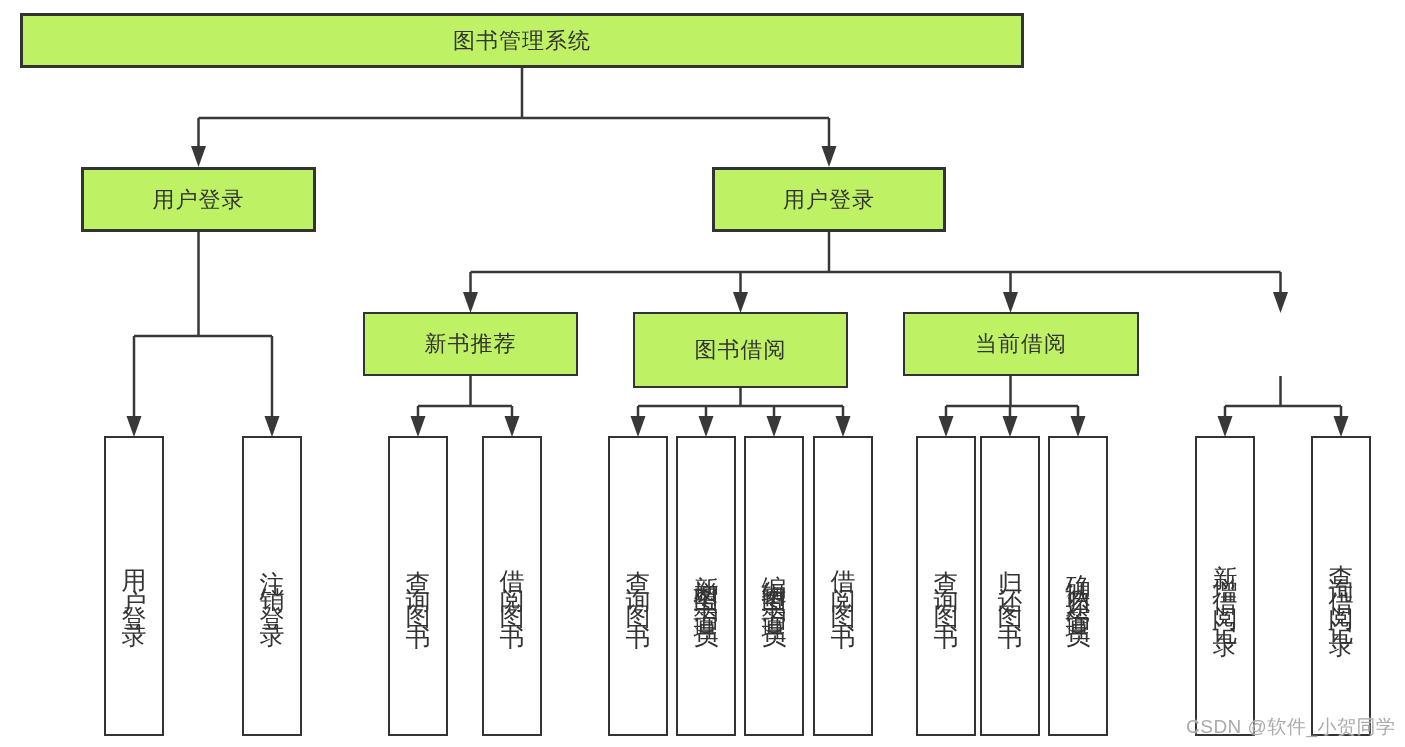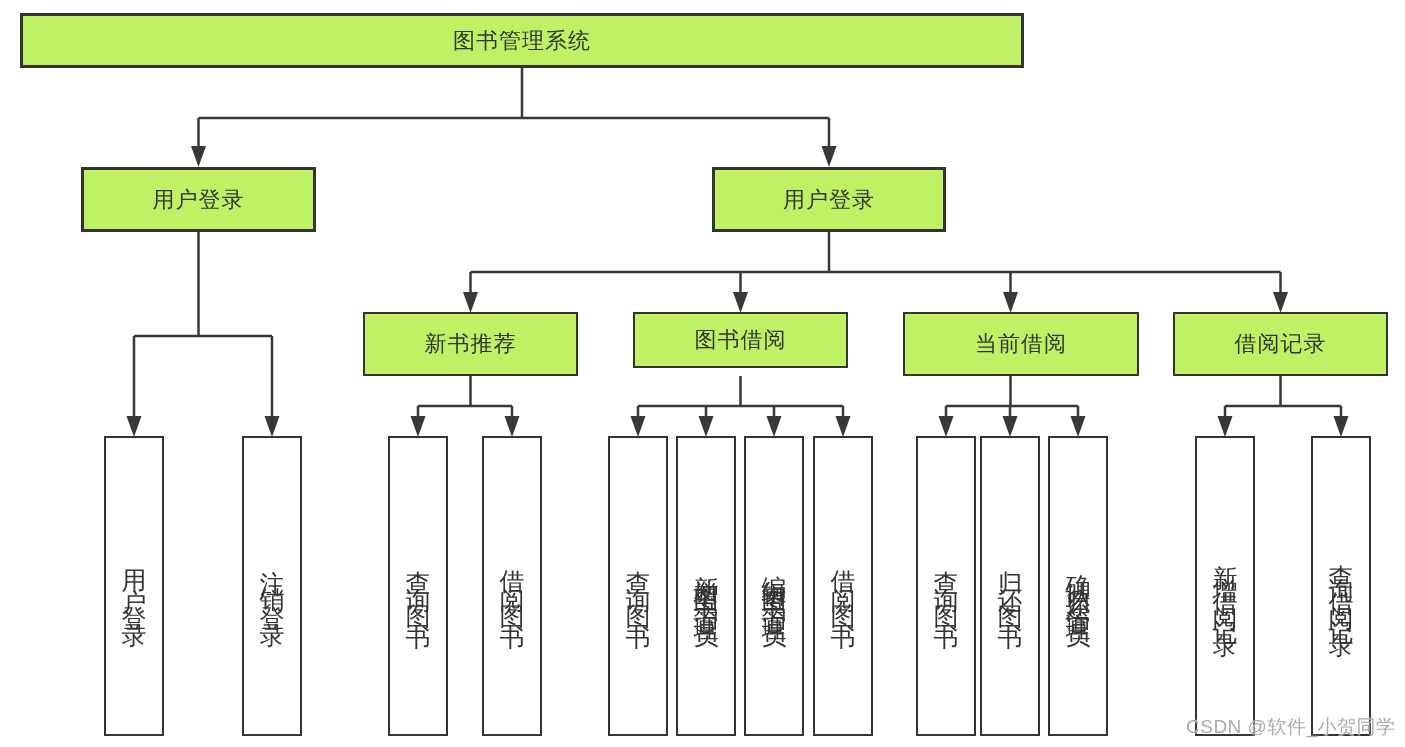--- a/index.html
+++ b/index.html
@@ -120,28 +120,25 @@
   <div class="node" style="left:81px; top:167px; width:235px; height:65px;">
     <span>用户登录</span>
   </div>
   <div class="node" style="left:712px; top:167px; width:234px; height:65px;">
     <span>用户登录</span>
   </div>
 
   <div class="node lvl3" style="left:363px; top:312px; width:215px; height:64px;text-align:right;">
     <span>新书推荐</span>
   </div>
-  <div class="node lvl3" style="left:633px; top:312px; width:215px; height:56px;">
+  <div class="node lvl3" style="left:633px; top:312px; width:215px; height:76px;">
     <span>图书借阅</span>
   </div>
   <div class="node lvl3" style="left:903px; top:312px; width:236px; height:64px;">
     <span>当前借阅</span>
-  </div>
-  <div class="node lvl3" style="left:1173px; top:312px; width:215px; height:64px;">
-    <span>借阅记录</span>
   </div>
 
   <div class="leaf sp-4" style="left:104px;">
     <span>用户登录</span>
   </div>
   <div class="leaf sp-4" style="left:242px;">
     <span>注销登录</span>
   </div>
 
   <div class="leaf sp-4" style="left:388px;">

